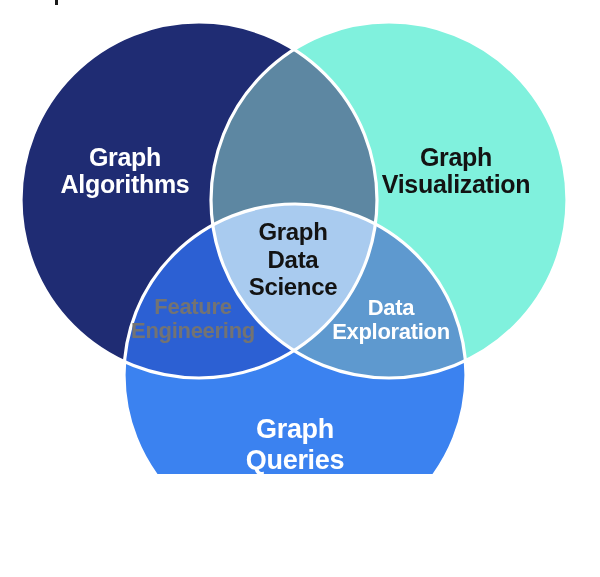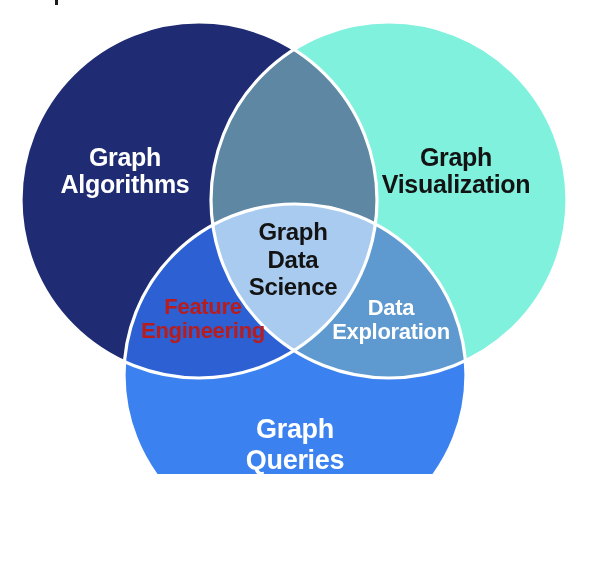--- a/index.html
+++ b/index.html
@@ -93,21 +93,21 @@
 Algorithms</div>
 
   <div class="lbl lbl-md" style="left: 456px; top: 170px; color: rgb(19, 19, 19);">Graph
 Visualization</div>
 
 
   <div class="lbl lbl-ctr" style="left: 293px; top: 259px; color: rgb(19, 19, 19);">Graph
 Data
 Science</div>
 
-  <div class="lbl lbl-sm" style="left: 203px; top: 319px; color: #b91c1c;">Feature
+  <div class="lbl lbl-sm" style="left: 193px; top: 319px; color: #737373;">Feature
 Engineering</div>
 
   <div class="lbl lbl-sm" style="left: 391px; top: 320px; color: rgb(255, 255, 255);">Data
 Exploration</div>
 
   <div class="lbl lbl-lg" style="left: 295px; top: 445px; color: rgb(255, 255, 255);">Graph
 Queries</div>
 
   <div class="artifact"></div>
 </div>

